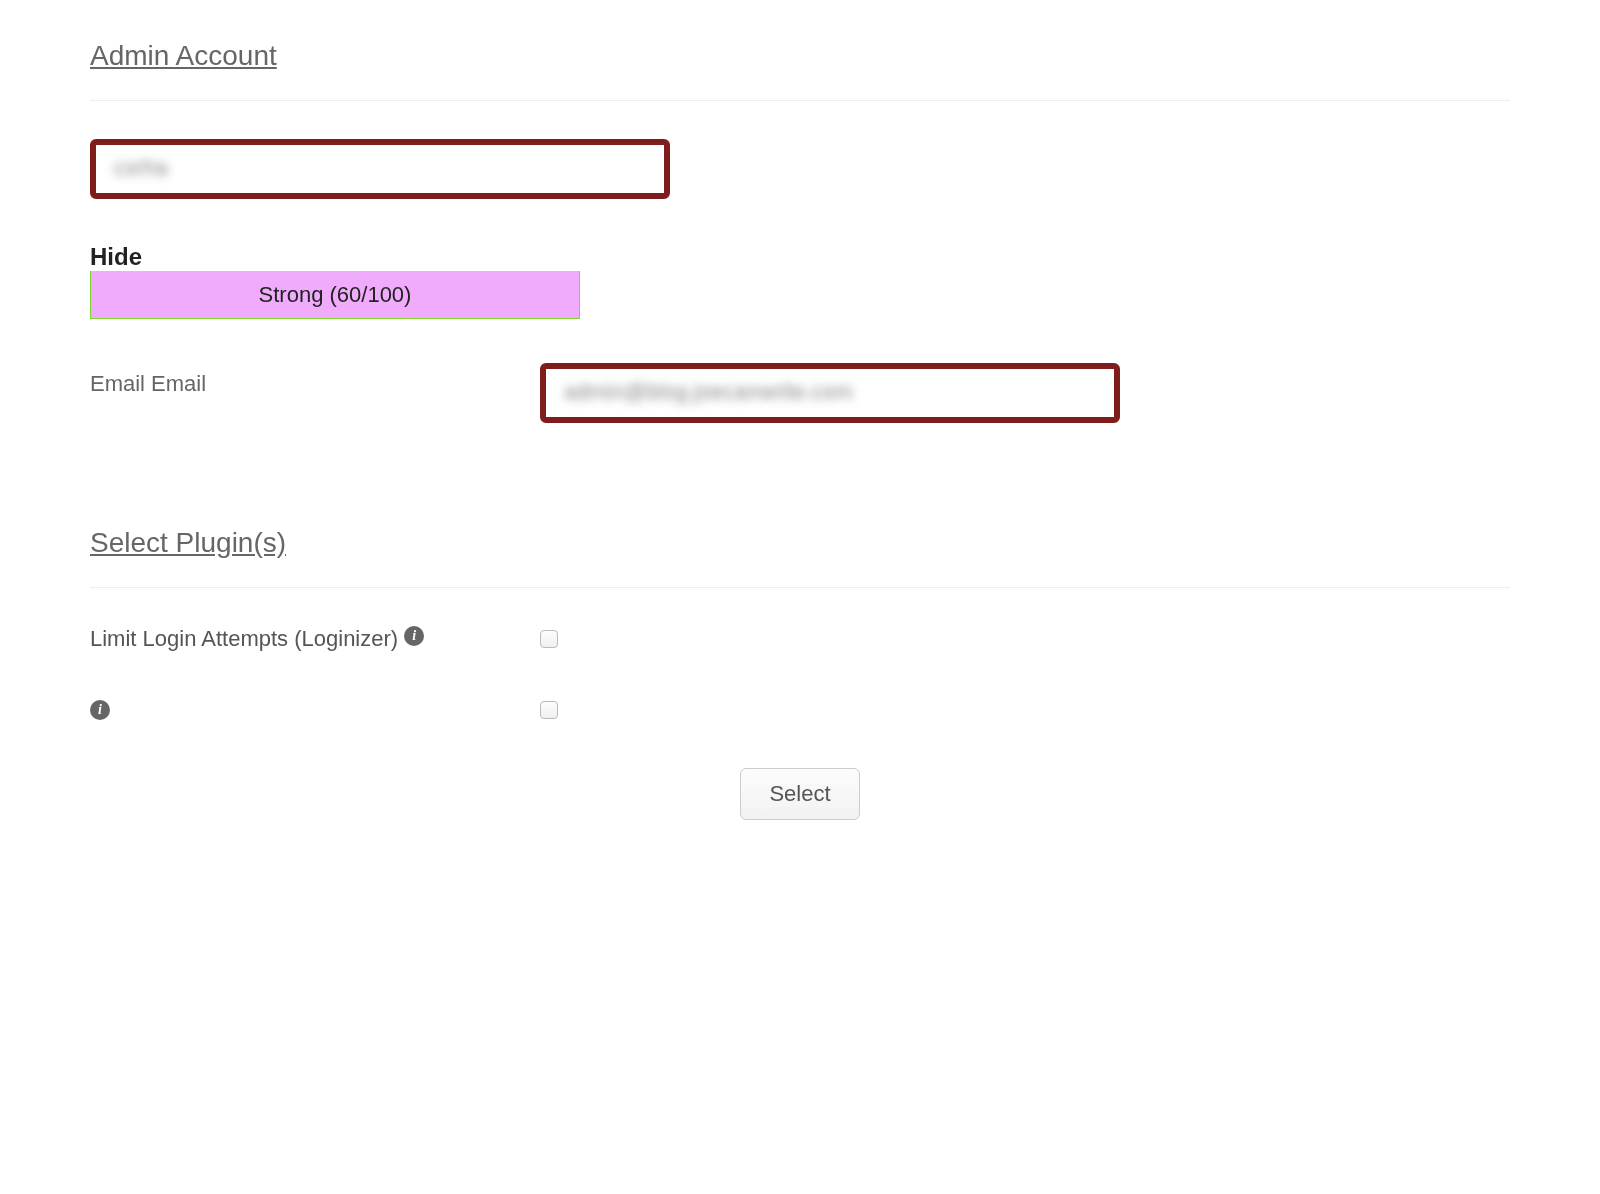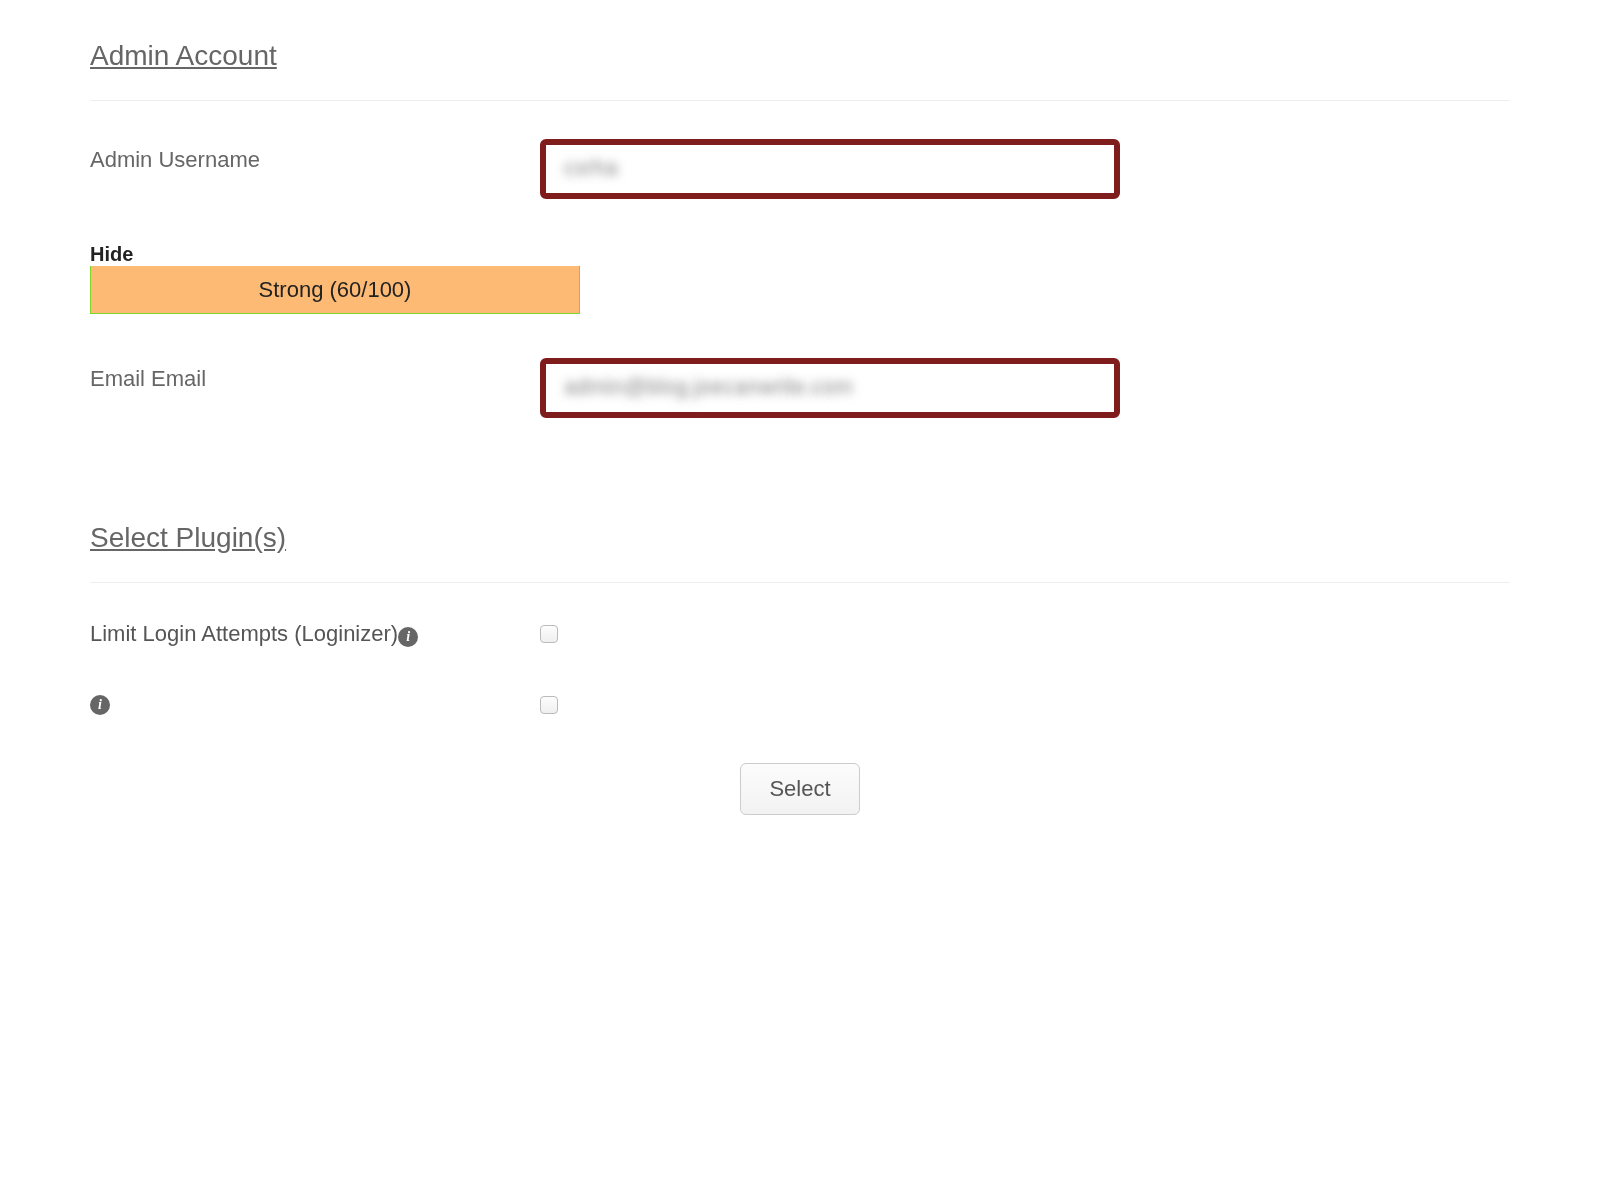--- a/index.html
+++ b/index.html
@@ -61,50 +61,51 @@
     .text-input.pw {
       max-width: 490px;
       border-radius: 6px 6px 0 0;
     }
     .blurred {
       color: transparent;
       text-shadow: 0 0 10px rgba(90,90,90,0.75);
       user-select: none;
     }
     .hide-toggle {
-      font-size: 20px;
+      font-size: 24px;
       font-weight: 700;
       color: #222;
       cursor: pointer;
     }
     .strength-bar {
       width: 100%;
       max-width: 490px;
       height: 48px;
-      background: #fdba74;
+      background: #f0abfc;
       border: 1px solid #7fd62a;
       border-top: none;
       display: flex;
       align-items: center;
       justify-content: center;
       font-size: 22px;
       color: #222;
     }
     .plugin-row {
       display: flex;
       align-items: center;
       margin-bottom: 48px;
     }
     .plugin-label {
       width: 450px;
       flex-shrink: 0;
       font-size: 22px;
       color: #555;
       display: flex;
-      align-items: flex-end;
+      align-items: flex-start;
+      gap: 6px;
     }
     .info-icon {
       display: inline-flex;
       align-items: center;
       justify-content: center;
       width: 20px;
       height: 20px;
       border-radius: 50%;
       background: #666;
       color: #fff;
@@ -140,21 +141,20 @@
       height: 60px;
     }
   </style>
 </head>
 <body>
 
 <h2 class="section-title">Admin Account</h2>
 <hr class="divider">
 
 <div class="form-row">
-  <div class="form-label">Admin Username</div>
   <div class="form-control-wrap">
     <div class="input-line">
       <div class="text-input blurred">cxrha</div>
     </div>
   </div>
 </div>
 
 <div class="form-row">
   <div class="form-control-wrap">
     <div class="input-line">

